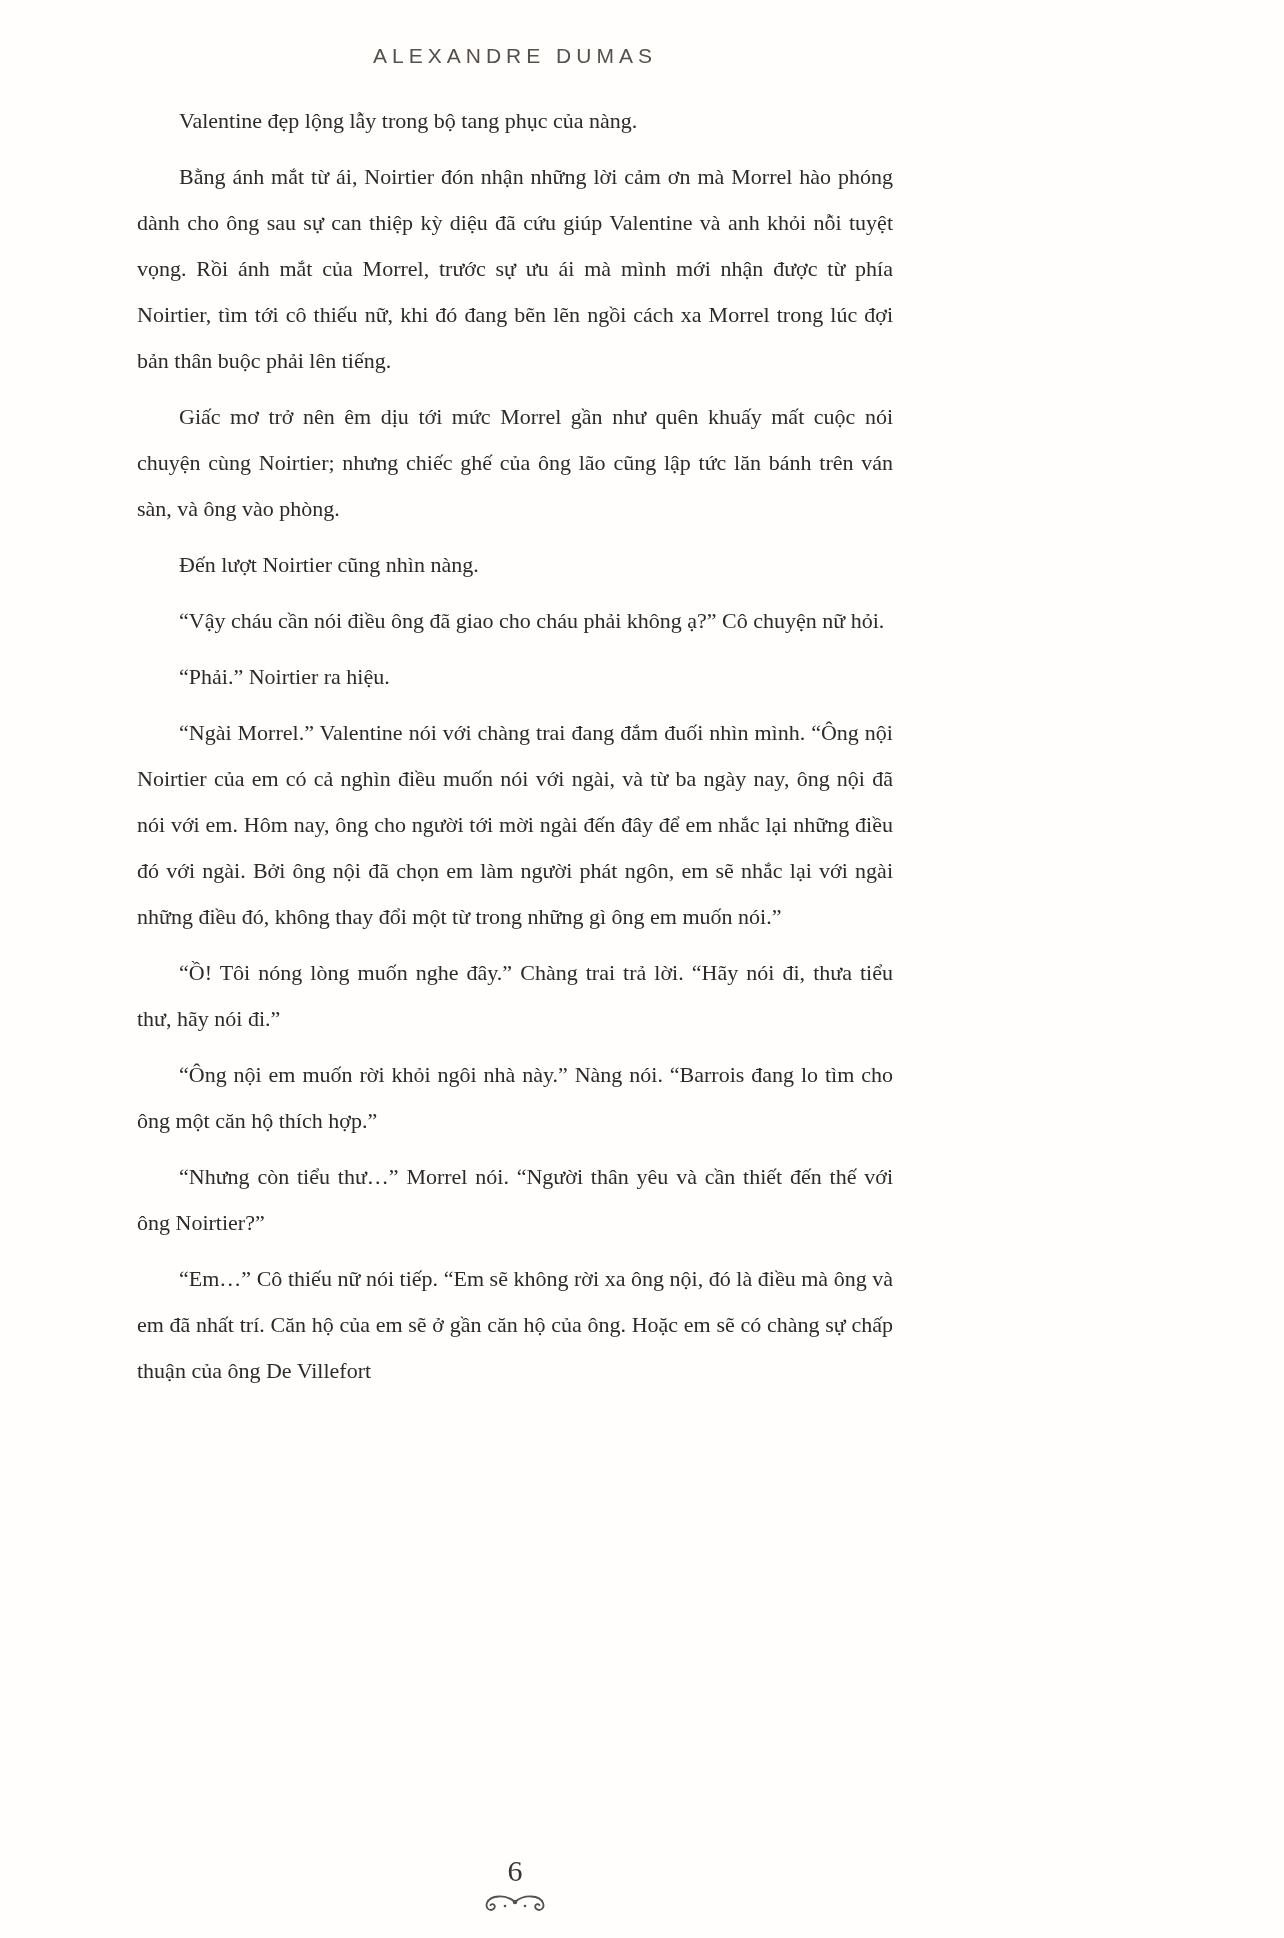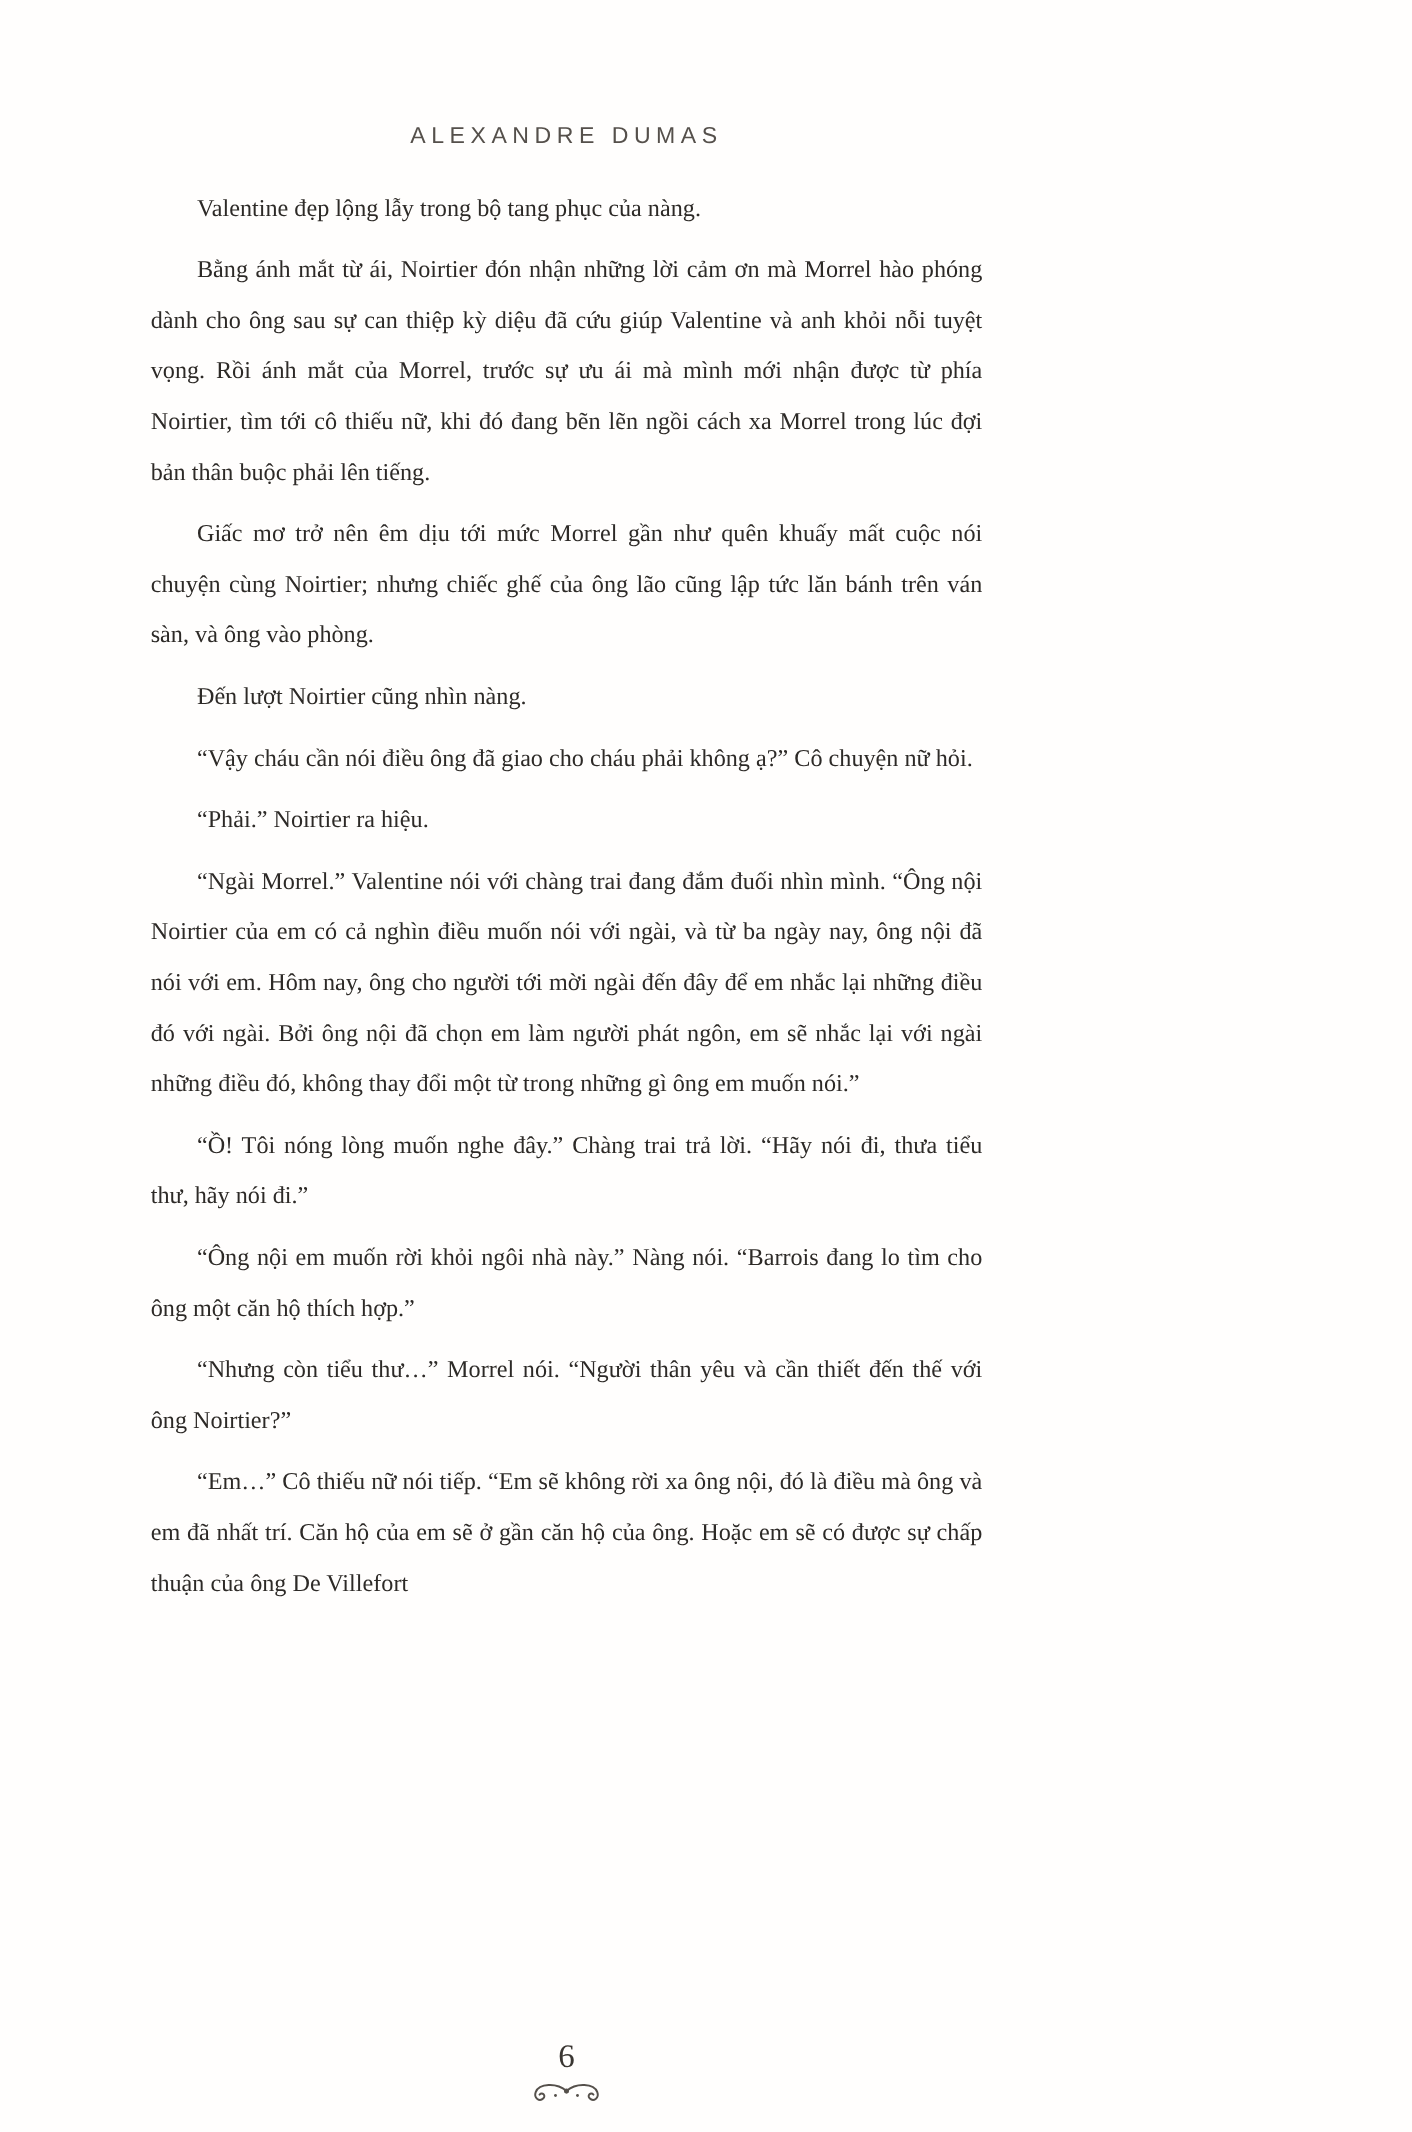--- a/index.html
+++ b/index.html
@@ -19,21 +19,21 @@
     position: absolute;
     inset: 0;
   }
   .content-column {
     position: absolute;
     left: 137px;
     top: 0;
     width: 756px;
   }
   .running-header {
-    margin-top: 112px;
+    margin-top: 44px;
     text-align: center;
     font-family: "Liberation Sans", sans-serif;
     font-size: 21px;
     font-weight: 400;
     letter-spacing: 5px;
     color: #55504b;
   }
   .text-block {
     margin-top: 30px;
   }
@@ -76,21 +76,21 @@
       <p>Valentine đẹp lộng lẫy trong bộ tang phục của nàng.</p>
       <p>Bằng ánh mắt từ ái, Noirtier đón nhận những lời cảm ơn mà Morrel hào phóng dành cho ông sau sự can thiệp kỳ diệu đã cứu giúp Valentine và anh khỏi nỗi tuyệt vọng. Rồi ánh mắt của Morrel, trước sự ưu ái mà mình mới nhận được từ phía Noirtier, tìm tới cô thiếu nữ, khi đó đang bẽn lẽn ngồi cách xa Morrel trong lúc đợi bản thân buộc phải lên tiếng.</p>
       <p>Giấc mơ trở nên êm dịu tới mức Morrel gần như quên khuấy mất cuộc nói chuyện cùng Noirtier; nhưng chiếc ghế của ông lão cũng lập tức lăn bánh trên ván sàn, và ông vào phòng.</p>
       <p>Đến lượt Noirtier cũng nhìn nàng.</p>
       <p>“Vậy cháu cần nói điều ông đã giao cho cháu phải không ạ?” Cô chuyện nữ hỏi.</p>
       <p>“Phải.” Noirtier ra hiệu.</p>
       <p>“Ngài Morrel.” Valentine nói với chàng trai đang đắm đuối nhìn mình. “Ông nội Noirtier của em có cả nghìn điều muốn nói với ngài, và từ ba ngày nay, ông nội đã nói với em. Hôm nay, ông cho người tới mời ngài đến đây để em nhắc lại những điều đó với ngài. Bởi ông nội đã chọn em làm người phát ngôn, em sẽ nhắc lại với ngài những điều đó, không thay đổi một từ trong những gì ông em muốn nói.”</p>
       <p>“Ồ! Tôi nóng lòng muốn nghe đây.” Chàng trai trả lời. “Hãy nói đi, thưa tiểu thư, hãy nói đi.”</p>
       <p>“Ông nội em muốn rời khỏi ngôi nhà này.” Nàng nói. “Barrois đang lo tìm cho ông một căn hộ thích hợp.”</p>
       <p>“Nhưng còn tiểu thư…” Morrel nói. “Người thân yêu và cần thiết đến thế với ông Noirtier?”</p>
-      <p>“Em…” Cô thiếu nữ nói tiếp. “Em sẽ không rời xa ông nội, đó là điều mà ông và em đã nhất trí. Căn hộ của em sẽ ở gần căn hộ của ông. Hoặc em sẽ có được sự chấp thuận của ông De Villefort</p>
+      <p>“Em…” Cô thiếu nữ nói tiếp. “Em sẽ không rời xa ông nội, đó là điều mà ông và em đã nhất trí. Căn hộ của em sẽ ở gần căn hộ của ông. Hoặc em sẽ có chàng sự chấp thuận của ông De Villefort</p>
     </div>
 
   </div>
 
   <div class="page-footer">
     <div class="page-number">6</div>
     <span class="ornament">
       <svg width="74" height="24" viewBox="0 0 74 24" xmlns="http://www.w3.org/2000/svg">
         <path d="M37,10 C28,2 12,3 9,11 C7,16.5 12.5,20 16,16.5 C18.5,14 15,10.5 12.5,13.2" fill="none" stroke="#55504b" stroke-width="1.8" stroke-linecap="round"></path>
         <path d="M37,10 C46,2 62,3 65,11 C67,16.5 61.5,20 58,16.5 C55.5,14 59,10.5 61.5,13.2" fill="none" stroke="#55504b" stroke-width="1.8" stroke-linecap="round"></path>

